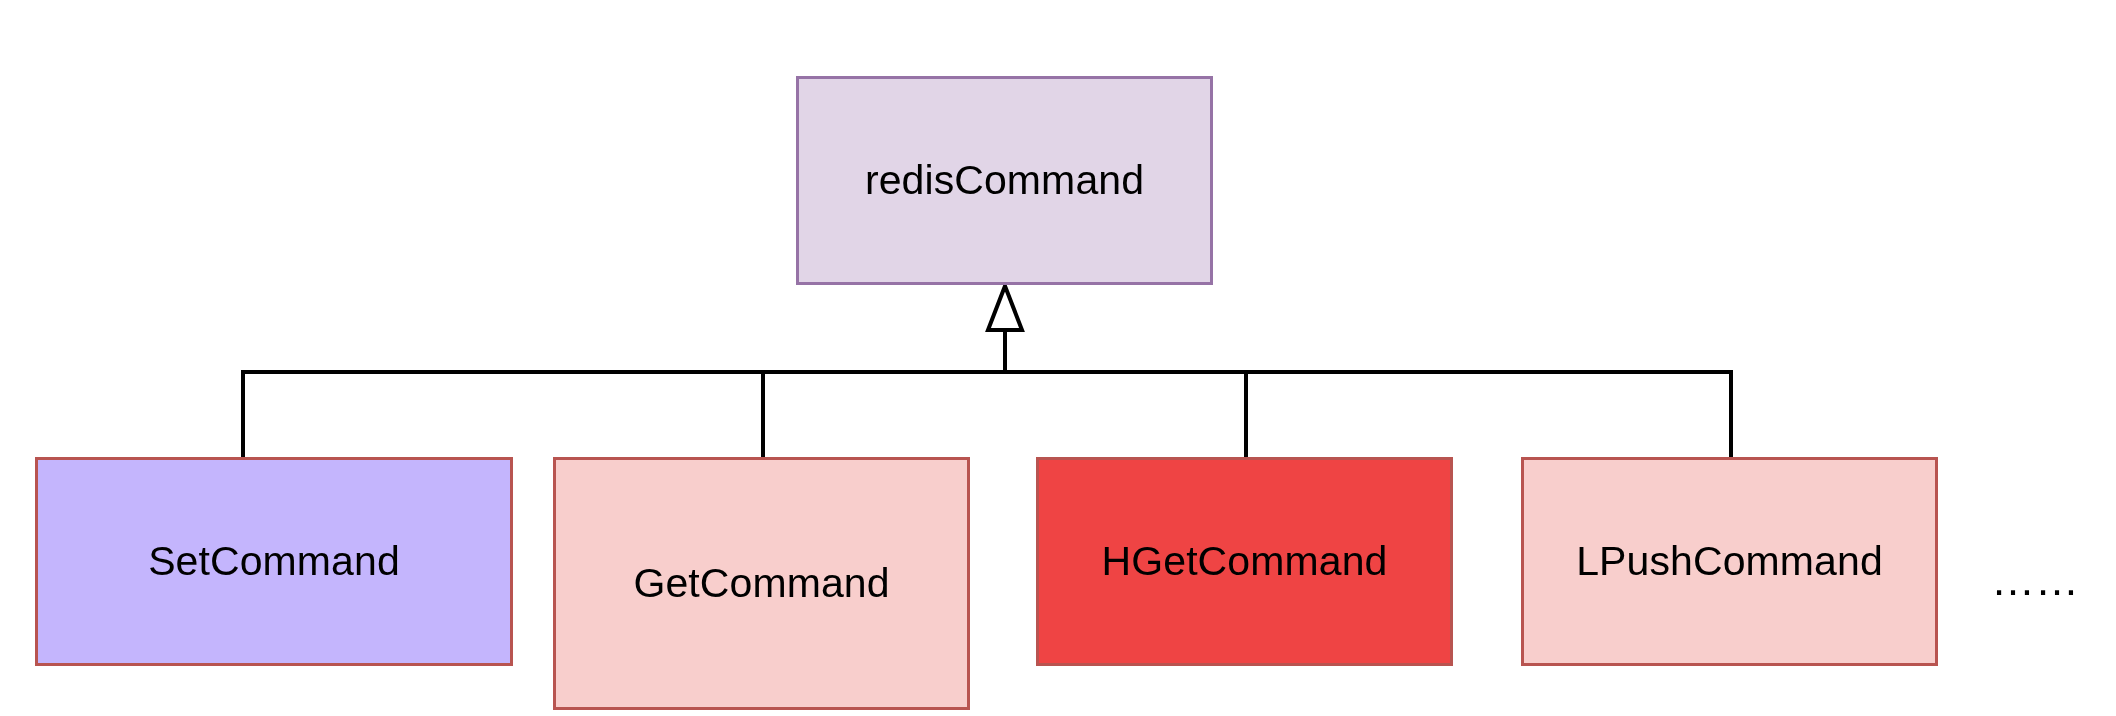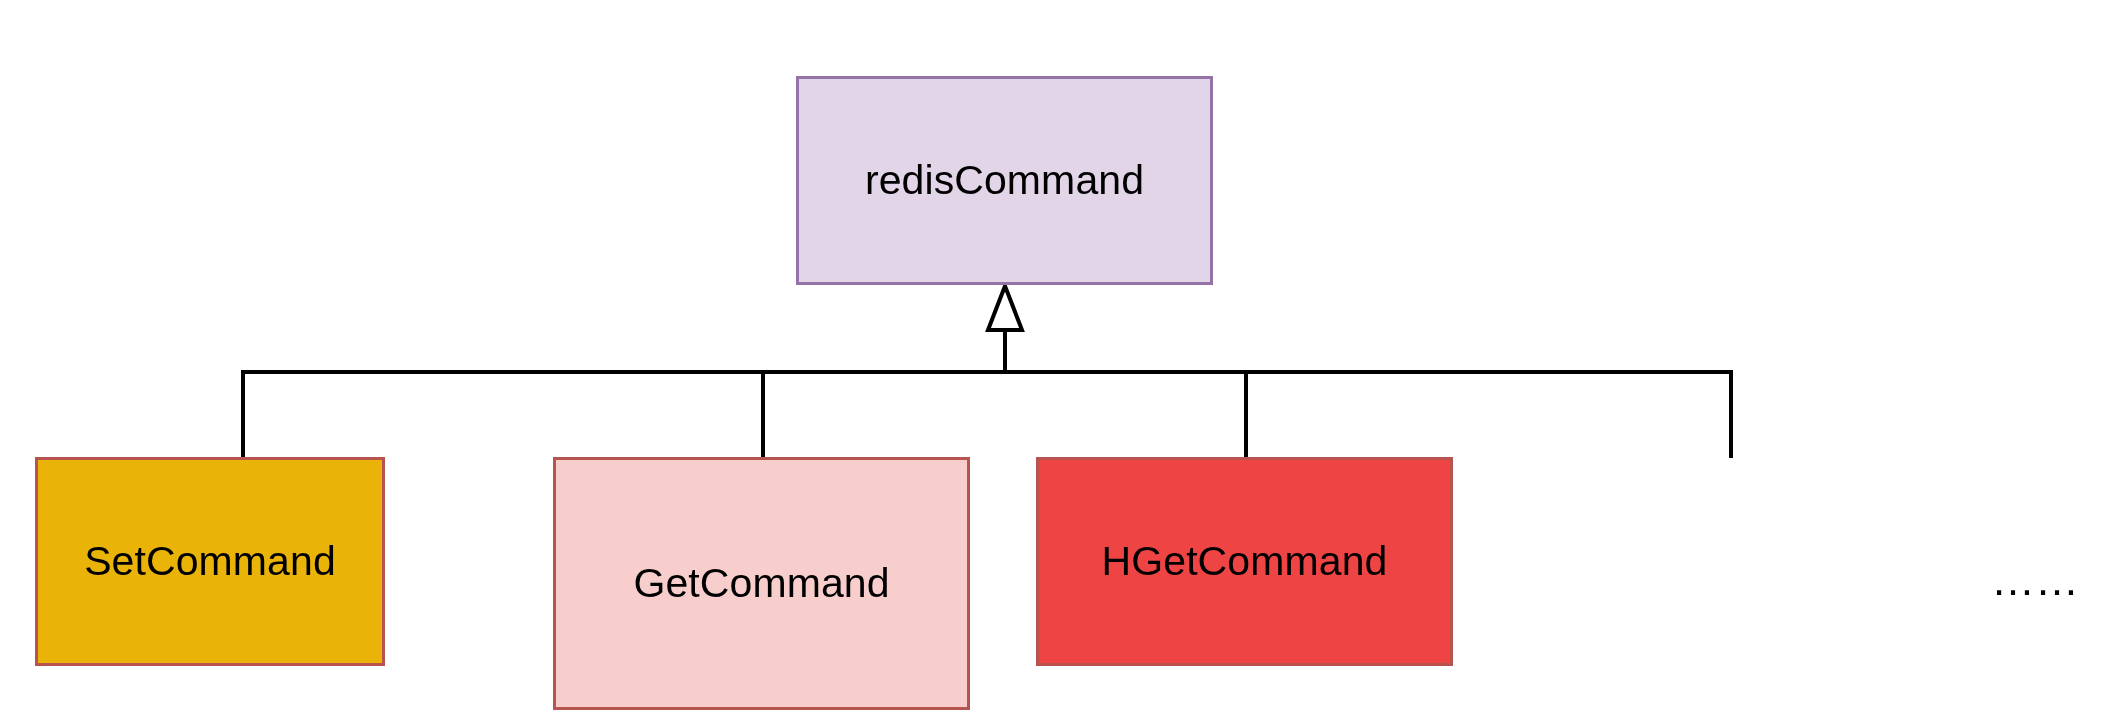--- a/index.html
+++ b/index.html
@@ -76,28 +76,31 @@
     <line x1="243" y1="370" x2="243" y2="458" stroke="#000000" stroke-width="4"></line>
     <line x1="763" y1="370" x2="763" y2="458" stroke="#000000" stroke-width="4"></line>
     <line x1="1246" y1="370" x2="1246" y2="458" stroke="#000000" stroke-width="4"></line>
     <line x1="1731" y1="370" x2="1731" y2="458" stroke="#000000" stroke-width="4"></line>
   </svg>
 
   <div class="node node-super" style="left: 796px; top: 76px; width: 417px; height: 209px; background: rgb(225, 213, 231); border-color: rgb(150, 115, 166); text-align: center;">
     <span class="node-label">redisCommand</span>
   </div>
 
-  <div class="node node-sub" style="left: 35px; top: 457px; width: 350px; height: 209px; background: #eab308; border-color: rgb(184, 84, 80);">
+  <div class="node node-sub" style="left: 35px; top: 457px; width: 478px; height: 209px; background: #c4b5fd; border-color: rgb(184, 84, 80);">
     <span class="node-label">SetCommand</span>
   </div>
 
   <div class="node node-sub" style="left: 553px; top: 457px; width: 417px; height: 253px; background: rgb(248, 206, 204); border-color: rgb(184, 84, 80);">
     <span class="node-label">GetCommand</span>
   </div>
 
   <div class="node node-sub" style="left: 1036px; top: 457px; width: 417px; height: 209px; background: #ef4444; border-color: rgb(184, 84, 80);">
     <span class="node-label">HGetCommand</span>
   </div>
 
+  <div class="node node-sub" style="left: 1521px; top: 457px; width: 417px; height: 209px; background: rgb(248, 206, 204); border-color: rgb(184, 84, 80);">
+    <span class="node-label">LPushCommand</span>
+  </div>
 
   <div class="ellipsis" style="left: 1991px; top: 558px;">……</div>
 
 </div>
 
 </body></html>

